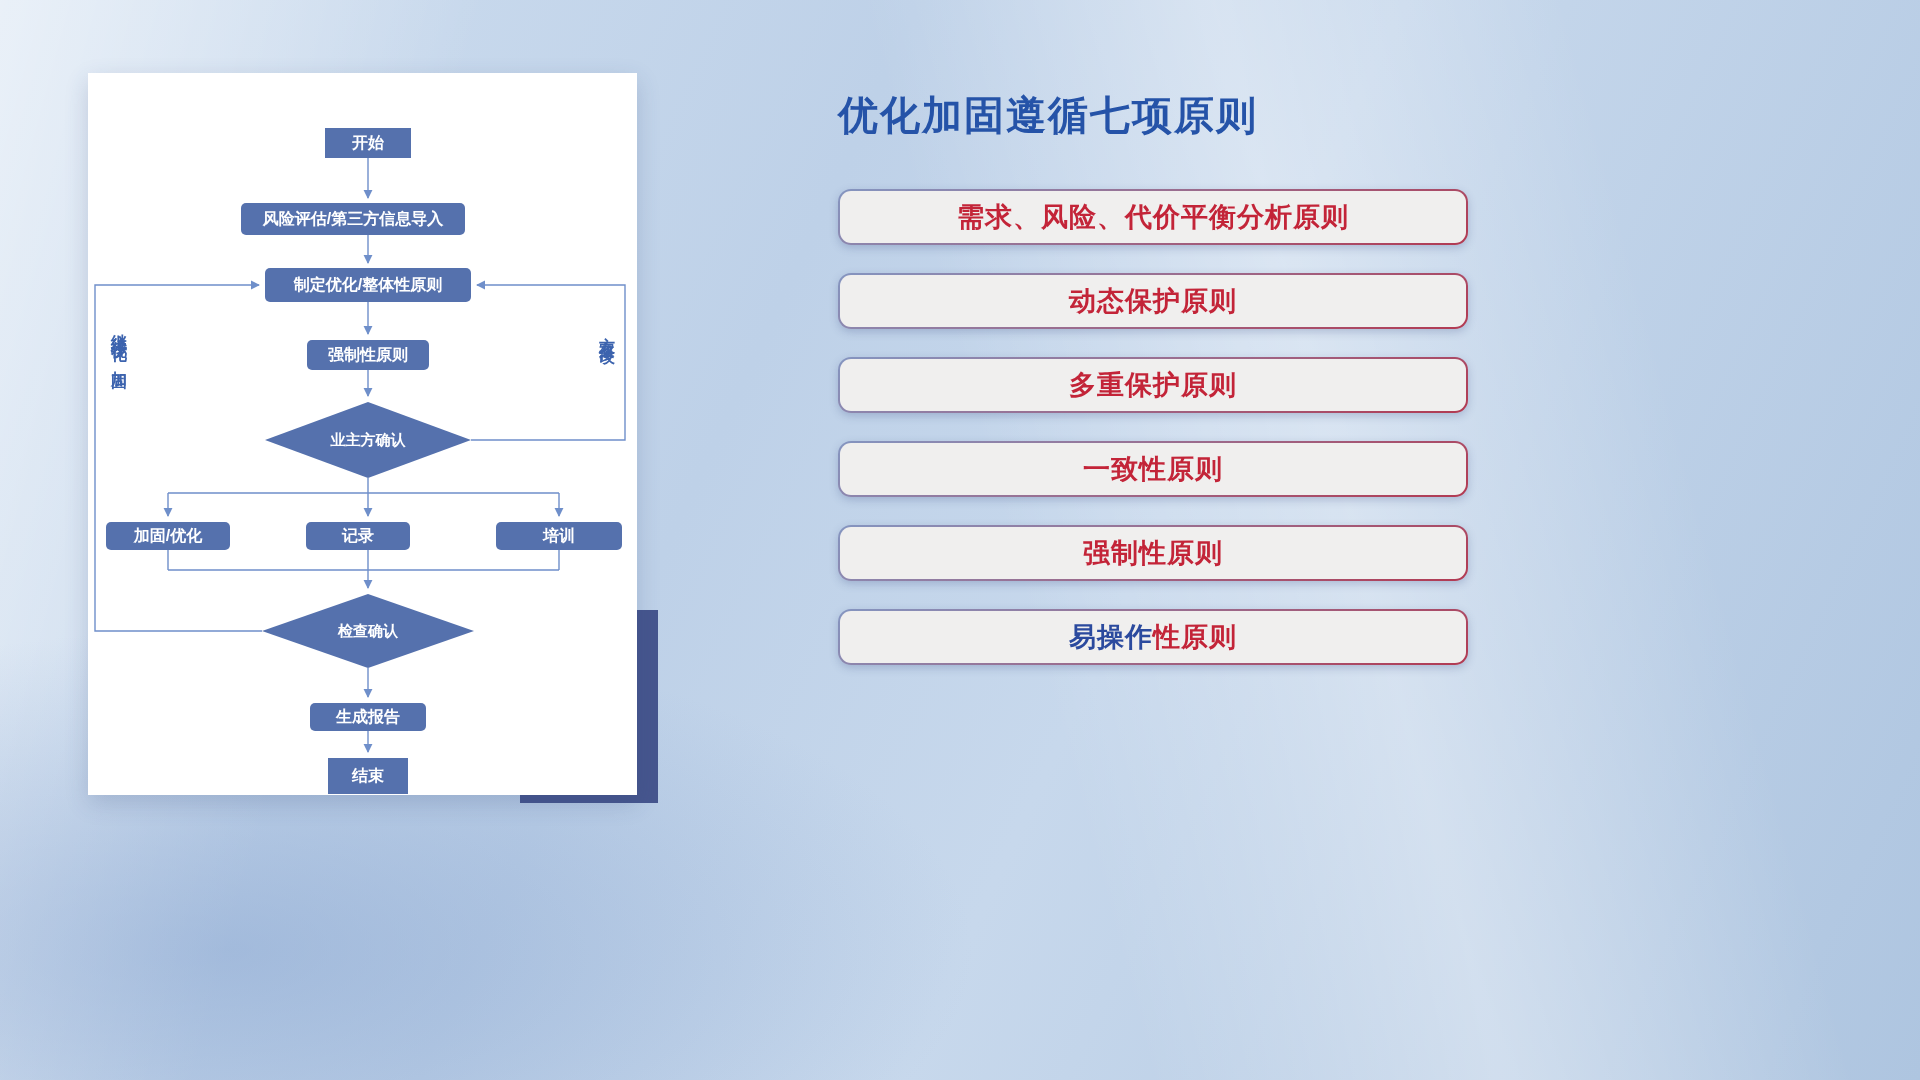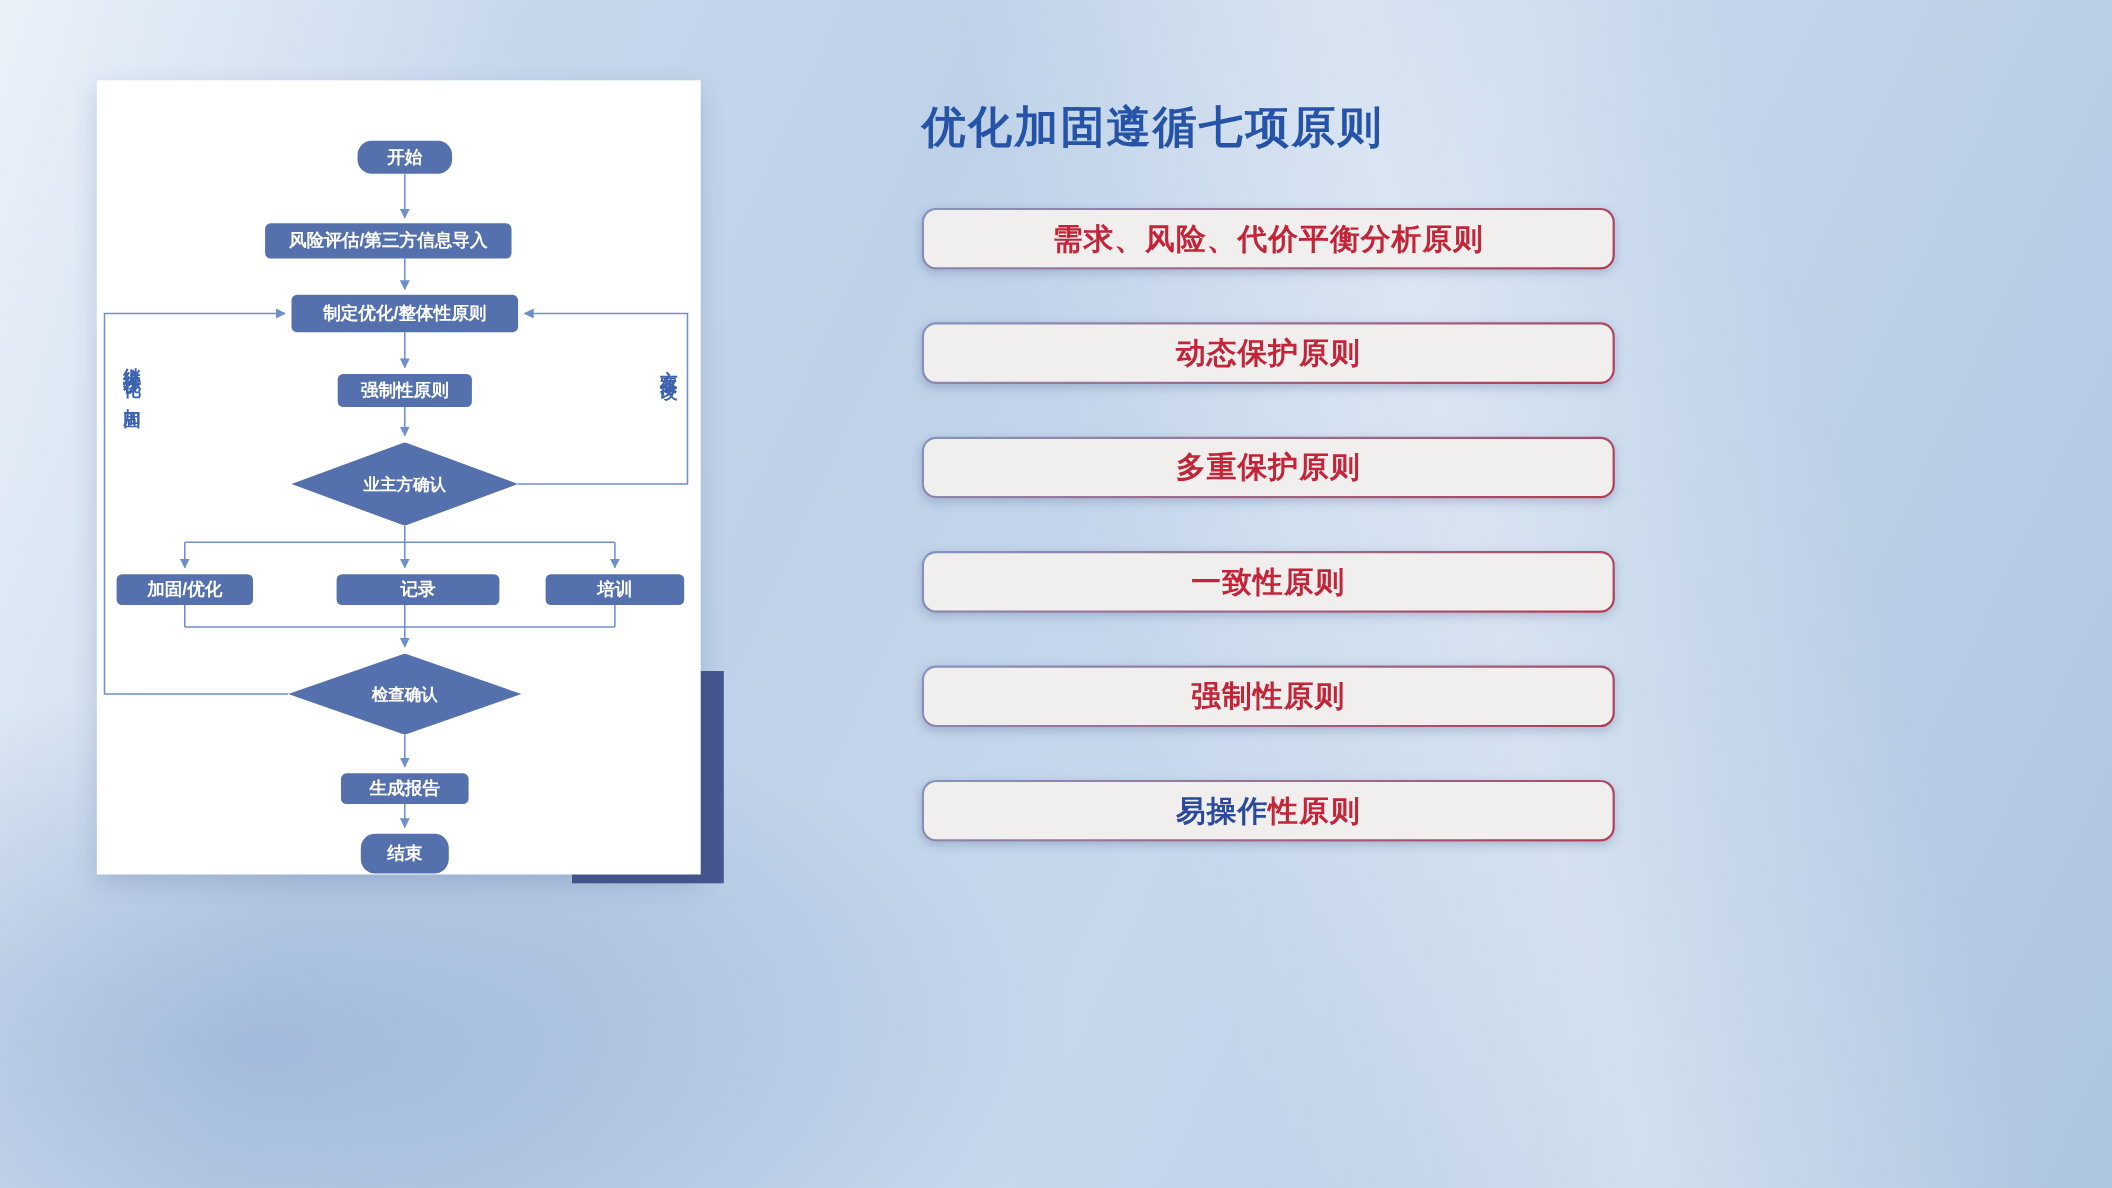--- a/index.html
+++ b/index.html
@@ -29,21 +29,21 @@
     box-shadow:0 8px 22px rgba(50,70,120,.20);
   }
   .connectors{position:absolute;left:0;top:0;}
   .fnode{
     position:absolute;
     background:#5571ad;color:#ffffff;
     display:flex;align-items:center;justify-content:center;
     font-size:16px;font-weight:bold;
     border-radius:5px;white-space:nowrap;
   }
-  .fnode.round{border-radius:13px;}
+  .fnode.round{border-radius:0;}
   .fdiamond{
     position:absolute;
     background:#5571ad;color:#ffffff;
     display:flex;align-items:center;justify-content:center;
     font-size:15px;font-weight:bold;
     clip-path:polygon(50% 0,100% 50%,50% 100%,0 50%);
   }
   .vlabel{
     position:absolute;
     writing-mode:vertical-rl;text-orientation:upright;
@@ -57,21 +57,21 @@
   }
   .panel-title{
     margin:0 0 46px 0;
     text-align:left;
     font-size:40px;font-weight:bold;letter-spacing:2px;
     color:#2553a8;
   }
   .p-card{
     border-radius:13px;
     padding:2px;
-    margin-bottom:48px;
+    margin-bottom:28px;
     background:linear-gradient(155deg,#8495c0 0%, #9a6e90 45%, #b23a52 100%);
     box-shadow:0 3px 9px rgba(70,85,140,.28);
   }
   .p-inner{
     border-radius:11px;
     background:#f0efee;
     height:52px;
     display:flex;align-items:center;justify-content:center;
     font-size:27px;font-weight:600;letter-spacing:1px;
     white-space:nowrap;
@@ -122,21 +122,21 @@
     <div class="fnode" style="left:153px;top:130px;width:224px;height:32px;">风险评估/第三方信息导入</div>
 
     <div class="fnode" style="left:177px;top:195px;width:206px;height:34px;">制定优化/整体性原则</div>
 
     <div class="fnode" style="left:219px;top:267px;width:122px;height:30px;">强制性原则</div>
 
     <div class="fdiamond" style="left:177px;top:329px;width:206px;height:76px;">业主方确认</div>
 
     <div class="fnode" style="left:18px;top:449px;width:124px;height:28px;">加固/优化</div>
 
-    <div class="fnode" style="left:218px;top:449px;width:148px;height:28px;">记录</div>
+    <div class="fnode" style="left:218px;top:449px;width:104px;height:28px;">记录</div>
 
     <div class="fnode" style="left:408px;top:449px;width:126px;height:28px;text-align:right;">培训</div>
 
     <div class="fdiamond" style="left:174px;top:521px;width:212px;height:74px;">检查确认</div>
 
     <div class="fnode" style="left:222px;top:630px;width:116px;height:28px;">生成报告</div>
 
     <div class="fnode round" style="left:240px;top:685px;width:80px;height:36px;">结束</div>
 
     <div class="vlabel" style="left:20px;top:248px;">继续优化/加固</div>

